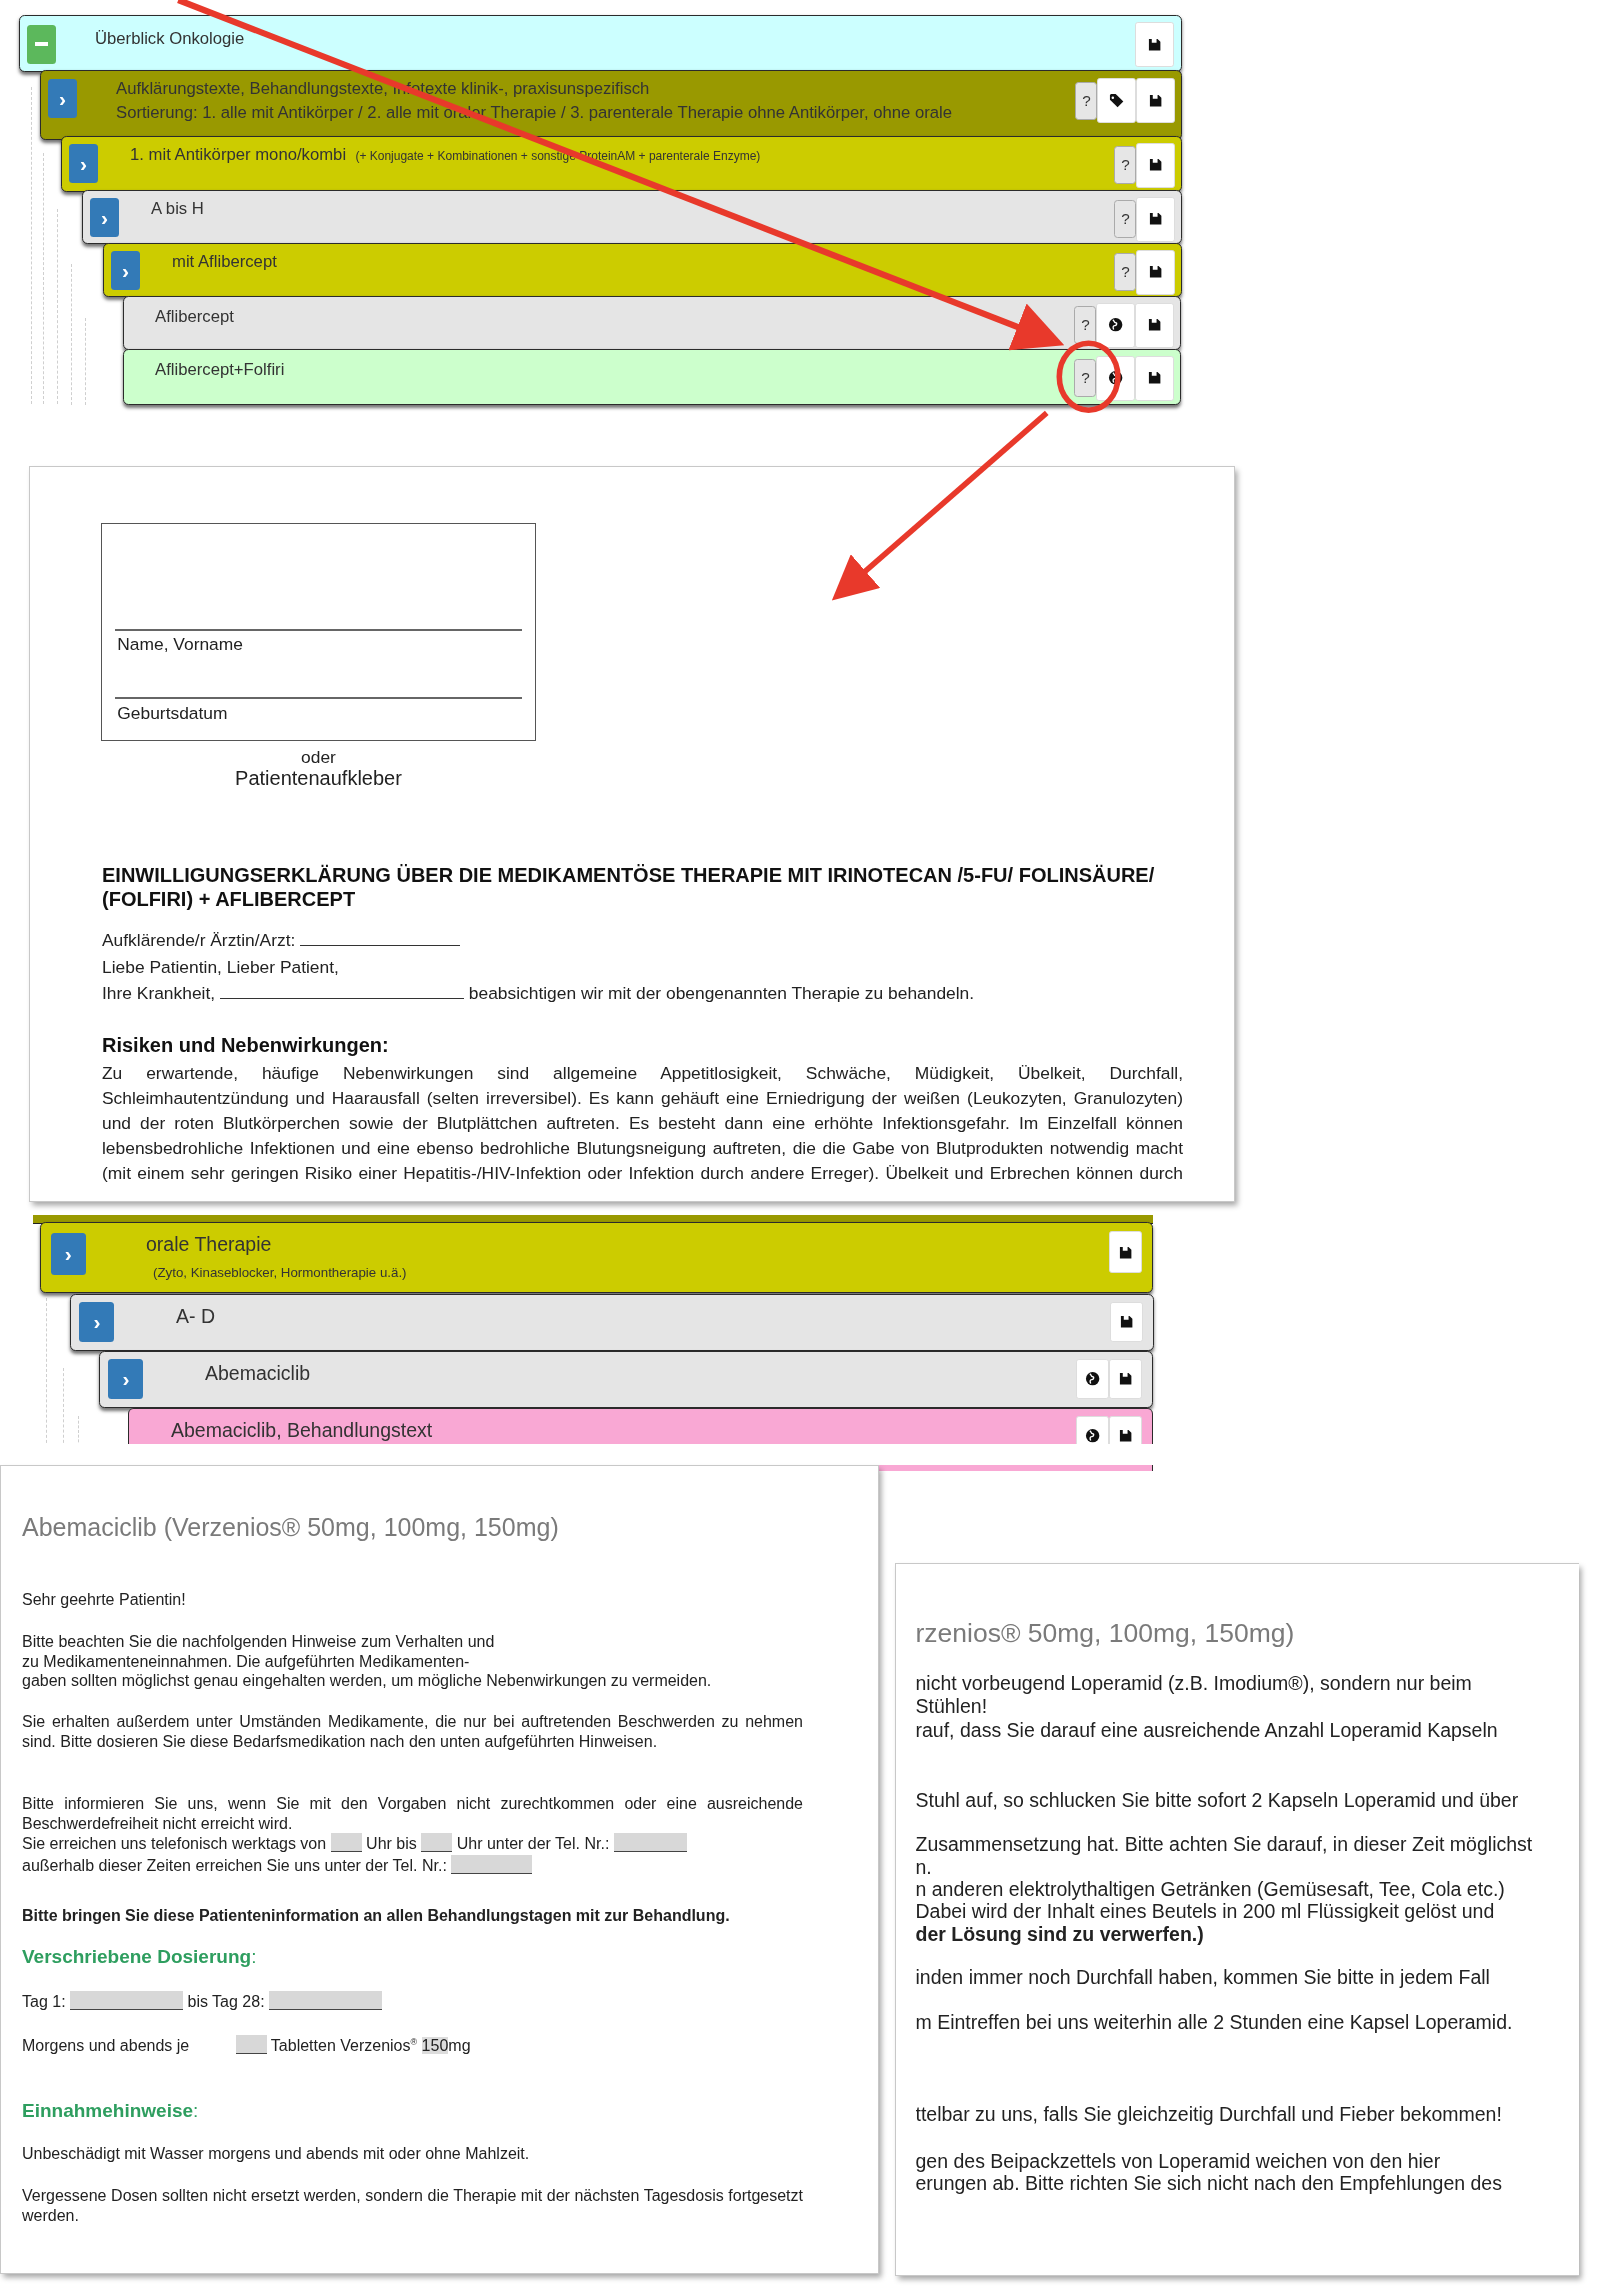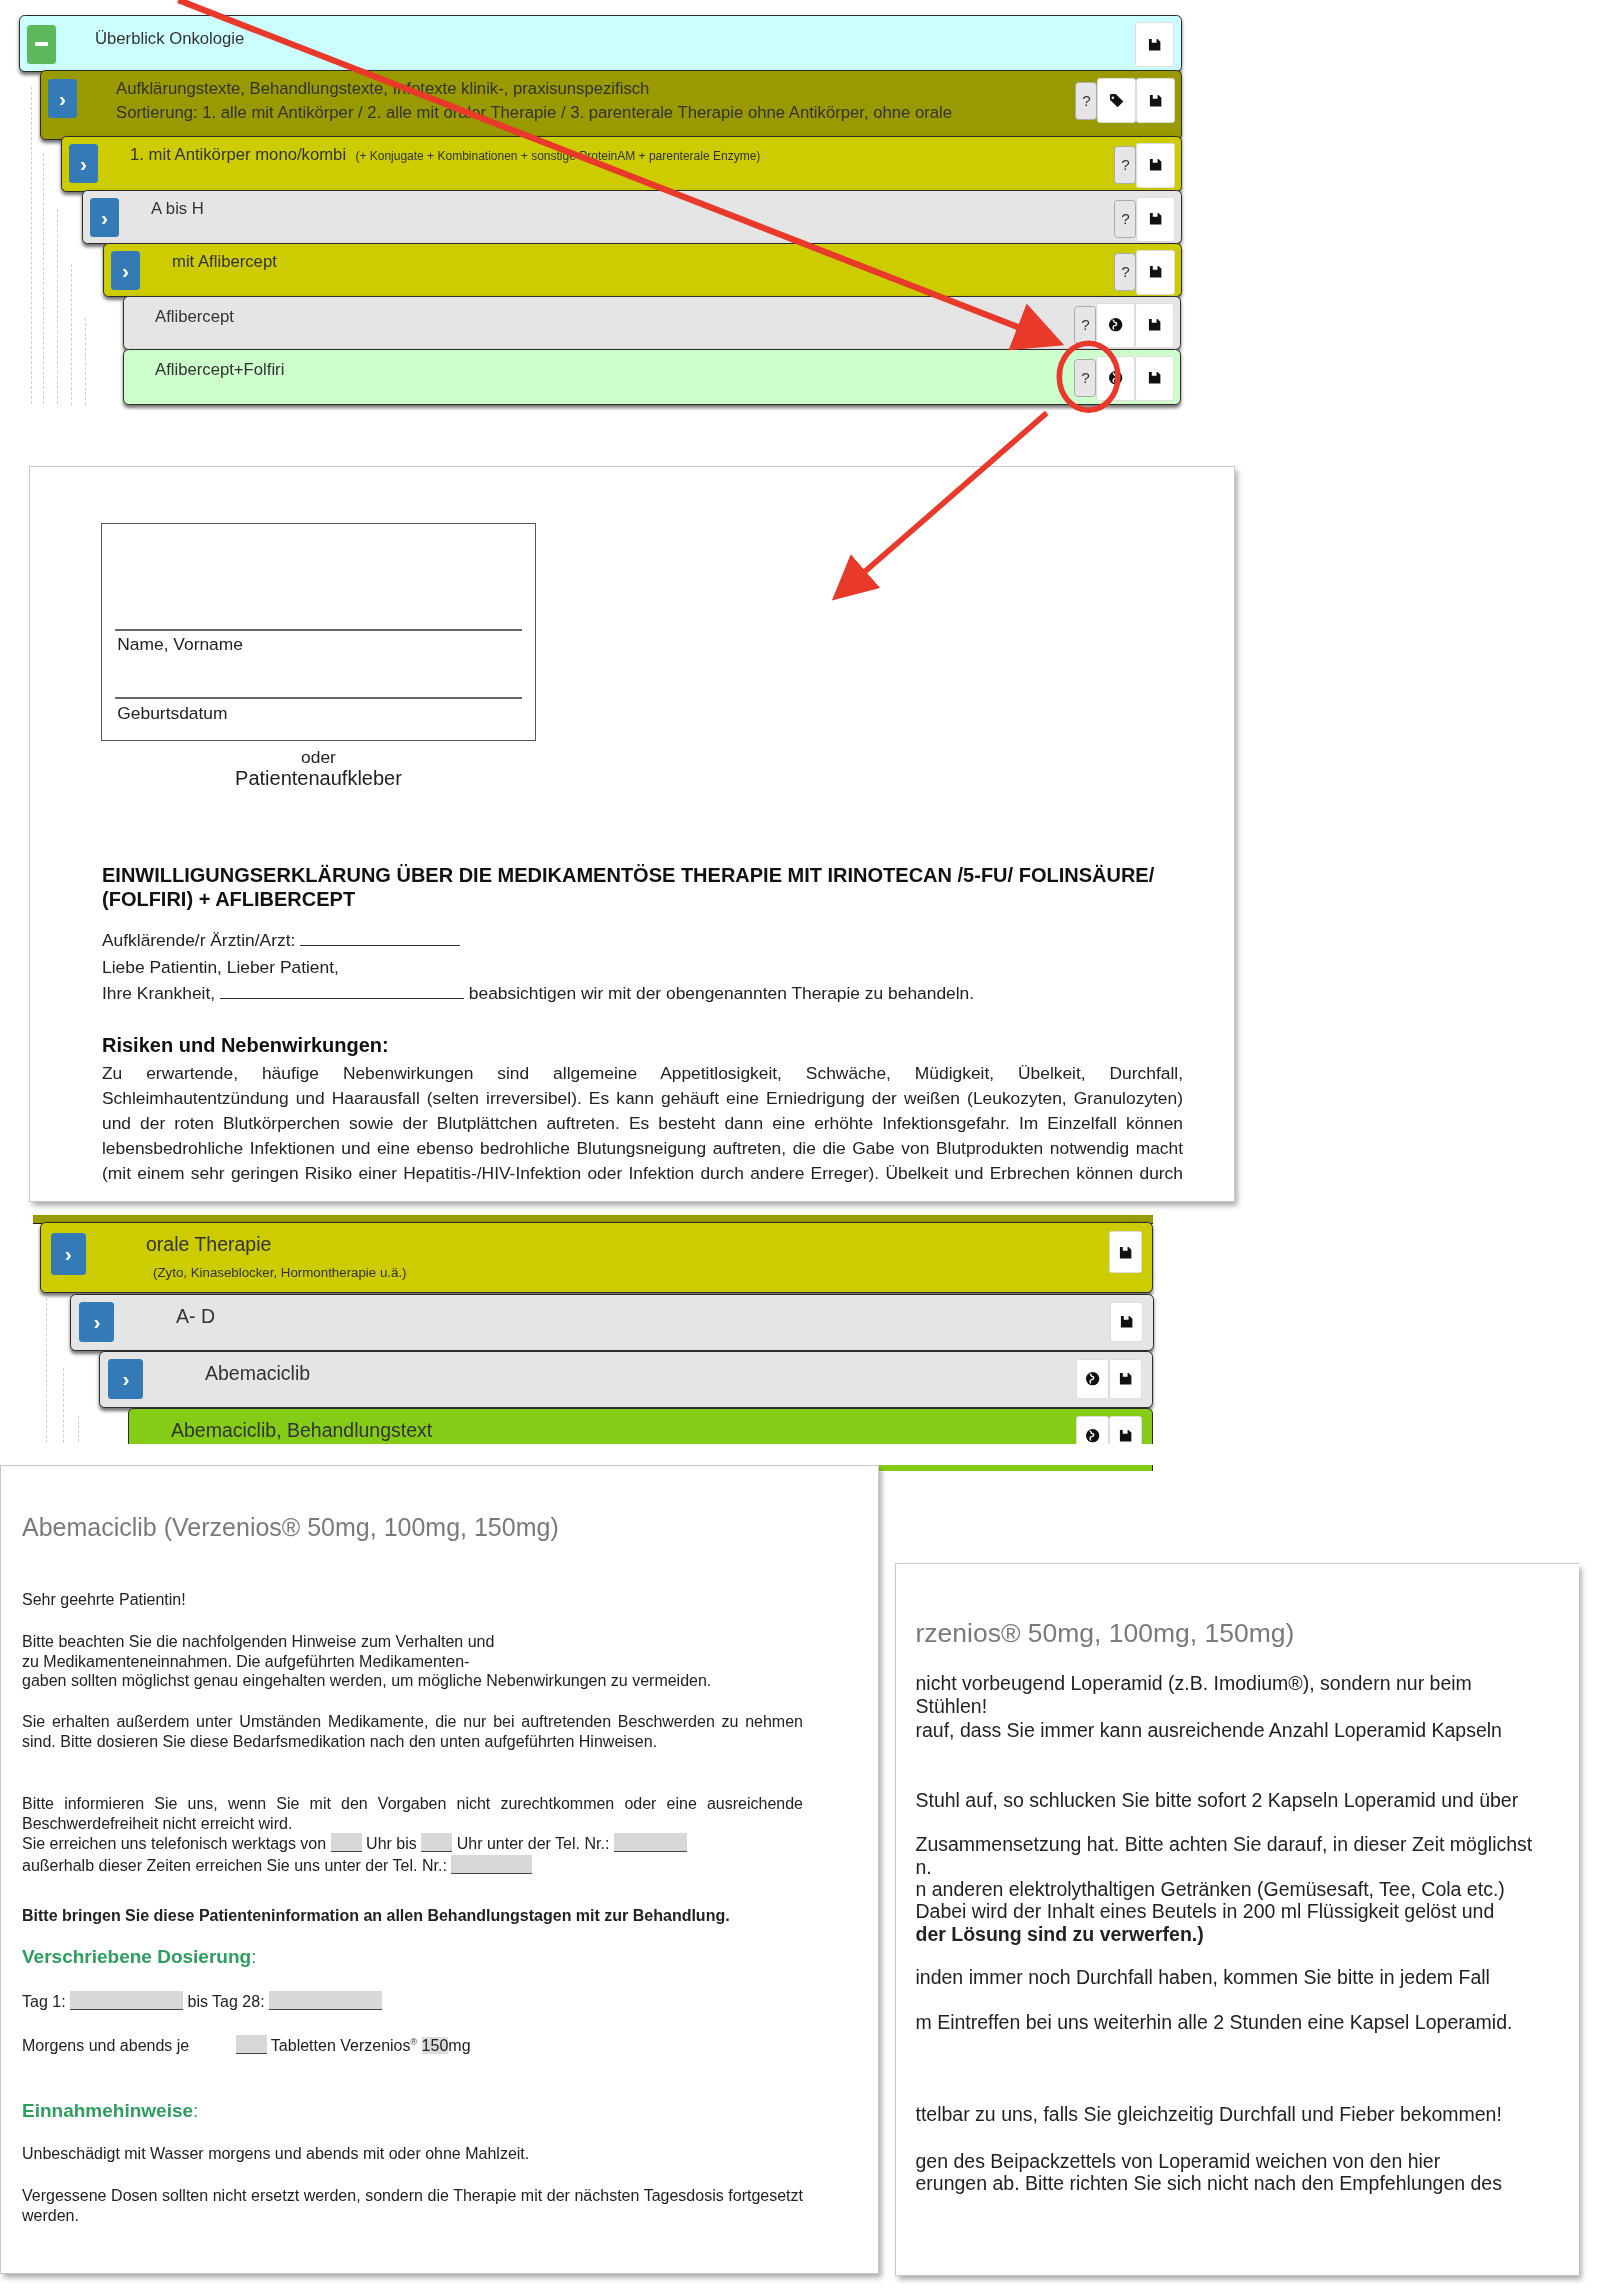--- a/index.html
+++ b/index.html
@@ -295,21 +295,21 @@
           </svg>
         </div>
       <div class="btn" style="width:33px;height:40px;">
           <svg width="15.3" height="15.3" viewBox="0 0 16 16">
             <path d="M2 2h9l3 3v9H2z M5 2v4h5V2 M4 10h8v4H4z" fill="#111"></path>
           </svg>
         </div>
     </div>
   </div>
 
-  <div class="node" style="left:128px;top:1408px;width:1025px;height:63px;background:#84cc16;border-bottom:none;border-radius:5.6px 5.6px 0 0;box-shadow:none;">
+  <div class="node" style="left:128px;top:1408px;width:1025px;height:63px;background:#f9a8d4;border-bottom:none;border-radius:5.6px 5.6px 0 0;box-shadow:none;">
     <span class="title" style="left:42px;top:9.8px;font-size:19.5px;">Abemaciclib, Behandlungstext</span>
     <div class="btns" style="top:7px;right:9.8px;">
       <div class="btn" style="width:33px;height:40px;">
           <svg width="15.3" height="15.3" viewBox="0 0 16 16">
             <circle cx="8" cy="8" r="7" fill="#111"></circle>
             <path d="M5 3c2 1 1 3 3 3s1 3-1 3-2 2-1 4" stroke="#fff" stroke-width="1.4" fill="none"></path>
           </svg>
         </div>
       <div class="btn" style="width:33px;height:40px;">
           <svg width="15.3" height="15.3" viewBox="0 0 16 16">
@@ -359,21 +359,21 @@
   </p>
   <p class="para" style="top:635px;"><span class="green" style="font-weight:bold;">Einnahmehinweise</span><span class="green">:</span></p>
   <p class="para" style="top:720px;">Vergessene Dosen sollten nicht ersetzt werden, sondern die Therapie mit der nächsten Tagesdosis fortgesetzt werden.</p>
   <p class="para" style="top:678px;">Unbeschädigt mit Wasser morgens und abends mit oder ohne Mahlzeit.</p>
 </div>
 
 <div class="doc doc3" style="left:895px;top:1563px;width:684px;height:713px;border-right:none;">
   <div class="dtitle">rzenios® 50mg, 100mg, 150mg)</div>
   <p class="para" style="top:108px;"> nicht  vorbeugend Loperamid (z.B. Imodium®), sondern nur beim</p>
   <p class="para" style="top:131px;">Stühlen!</p>
-  <p class="para" style="top:155px;">rauf, dass Sie immer kann ausreichende Anzahl Loperamid Kapseln</p>
+  <p class="para" style="top:155px;">rauf, dass Sie darauf eine ausreichende Anzahl Loperamid Kapseln</p>
   <p class="para" style="top:225px;">Stuhl auf, so schlucken Sie bitte sofort 2 Kapseln Loperamid  und über</p>
   <p class="para" style="top:269px;">Zusammensetzung hat. Bitte achten Sie darauf, in dieser Zeit möglichst</p>
   <p class="para" style="top:292px;">n.</p>
   <p class="para" style="top:314px;">n anderen elektrolythaltigen Getränken (Gemüsesaft, Tee, Cola etc.)</p>
   <p class="para" style="top:336px;">Dabei wird der Inhalt eines Beutels in 200 ml Flüssigkeit gelöst und</p>
   <p class="para" style="top:359px;font-weight:bold;"> der Lösung sind zu verwerfen.)</p>
   <p class="para" style="top:402px;">inden immer noch Durchfall haben, kommen Sie bitte in jedem Fall</p>
   <p class="para" style="top:447px;">m Eintreffen bei uns weiterhin alle 2 Stunden eine Kapsel Loperamid.</p>
   <p class="para" style="top:539px;">ttelbar zu uns, falls Sie gleichzeitig Durchfall und Fieber bekommen!</p>
   <p class="para" style="top:586px;">gen des Beipackzettels von Loperamid weichen von den hier</p>

